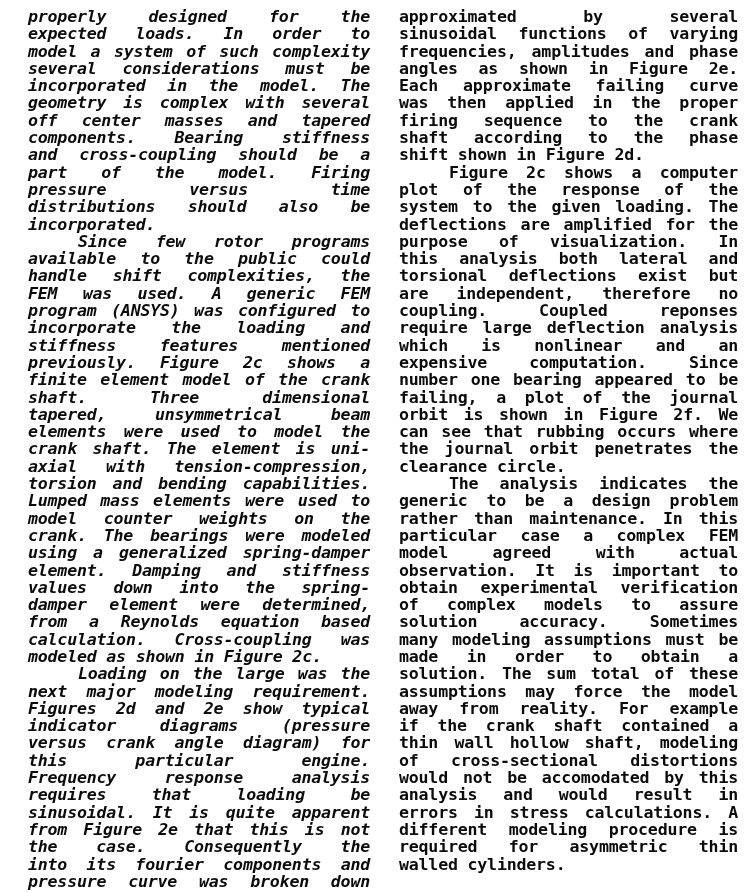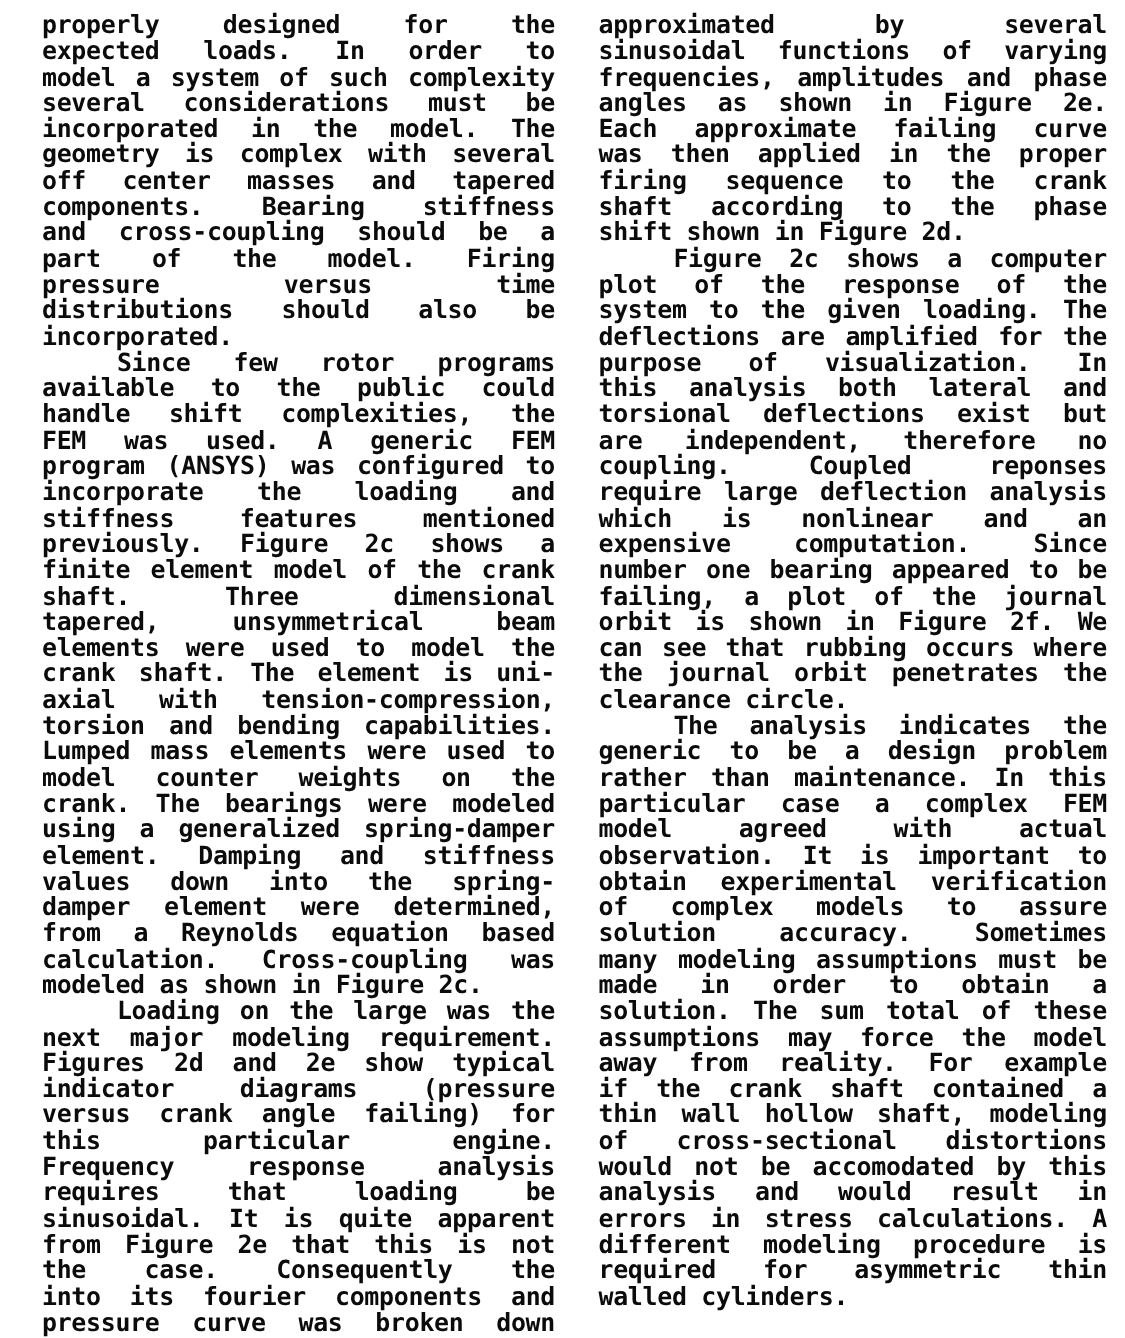--- a/index.html
+++ b/index.html
@@ -17,21 +17,21 @@
     font-weight: bold;
     color: #0b0b0b;
   }
   .col {
     position: absolute;
     top: 8px;
     font-size: 16.6px;
     line-height: 17.3px;
     letter-spacing: -0.2px;
   }
-  .col-left  { left: 28px;  width: 342px; }
+  .col-left  { left: 28px;  width: 342px; font-style: italic; }
   .col-right { left: 399px; width: 339px; }
   .line {
     height: 17.3px;
     white-space: nowrap;
     overflow: visible;
   }
   .line.just {
     text-align: justify;
     text-align-last: justify;
     text-justify: inter-word;
@@ -80,21 +80,21 @@
       <div class="line just">element. Damping and stiffness</div>
       <div class="line just">values down into the spring-</div>
       <div class="line just">damper element were determined,</div>
       <div class="line just">from a Reynolds equation based</div>
       <div class="line just">calculation. Cross-coupling was</div>
       <div class="line">modeled as shown in Figure 2c.</div>
       <div class="line just ind">Loading on the large was the</div>
       <div class="line just">next major modeling requirement.</div>
       <div class="line just">Figures 2d and 2e show typical</div>
       <div class="line just">indicator diagrams (pressure</div>
-      <div class="line just">versus crank angle failing) for</div>
+      <div class="line just">versus crank angle diagram) for</div>
       <div class="line just">this particular engine.</div>
       <div class="line just">Frequency response analysis</div>
       <div class="line just">requires that loading be</div>
       <div class="line just">sinusoidal. It is quite apparent</div>
       <div class="line just">from Figure 2e that this is not</div>
       <div class="line just">the case. Consequently the</div>
       <div class="line just">into its fourier components and</div>
       <div class="line just">pressure curve was broken down</div>
     </div>
   <div class="col col-right">

